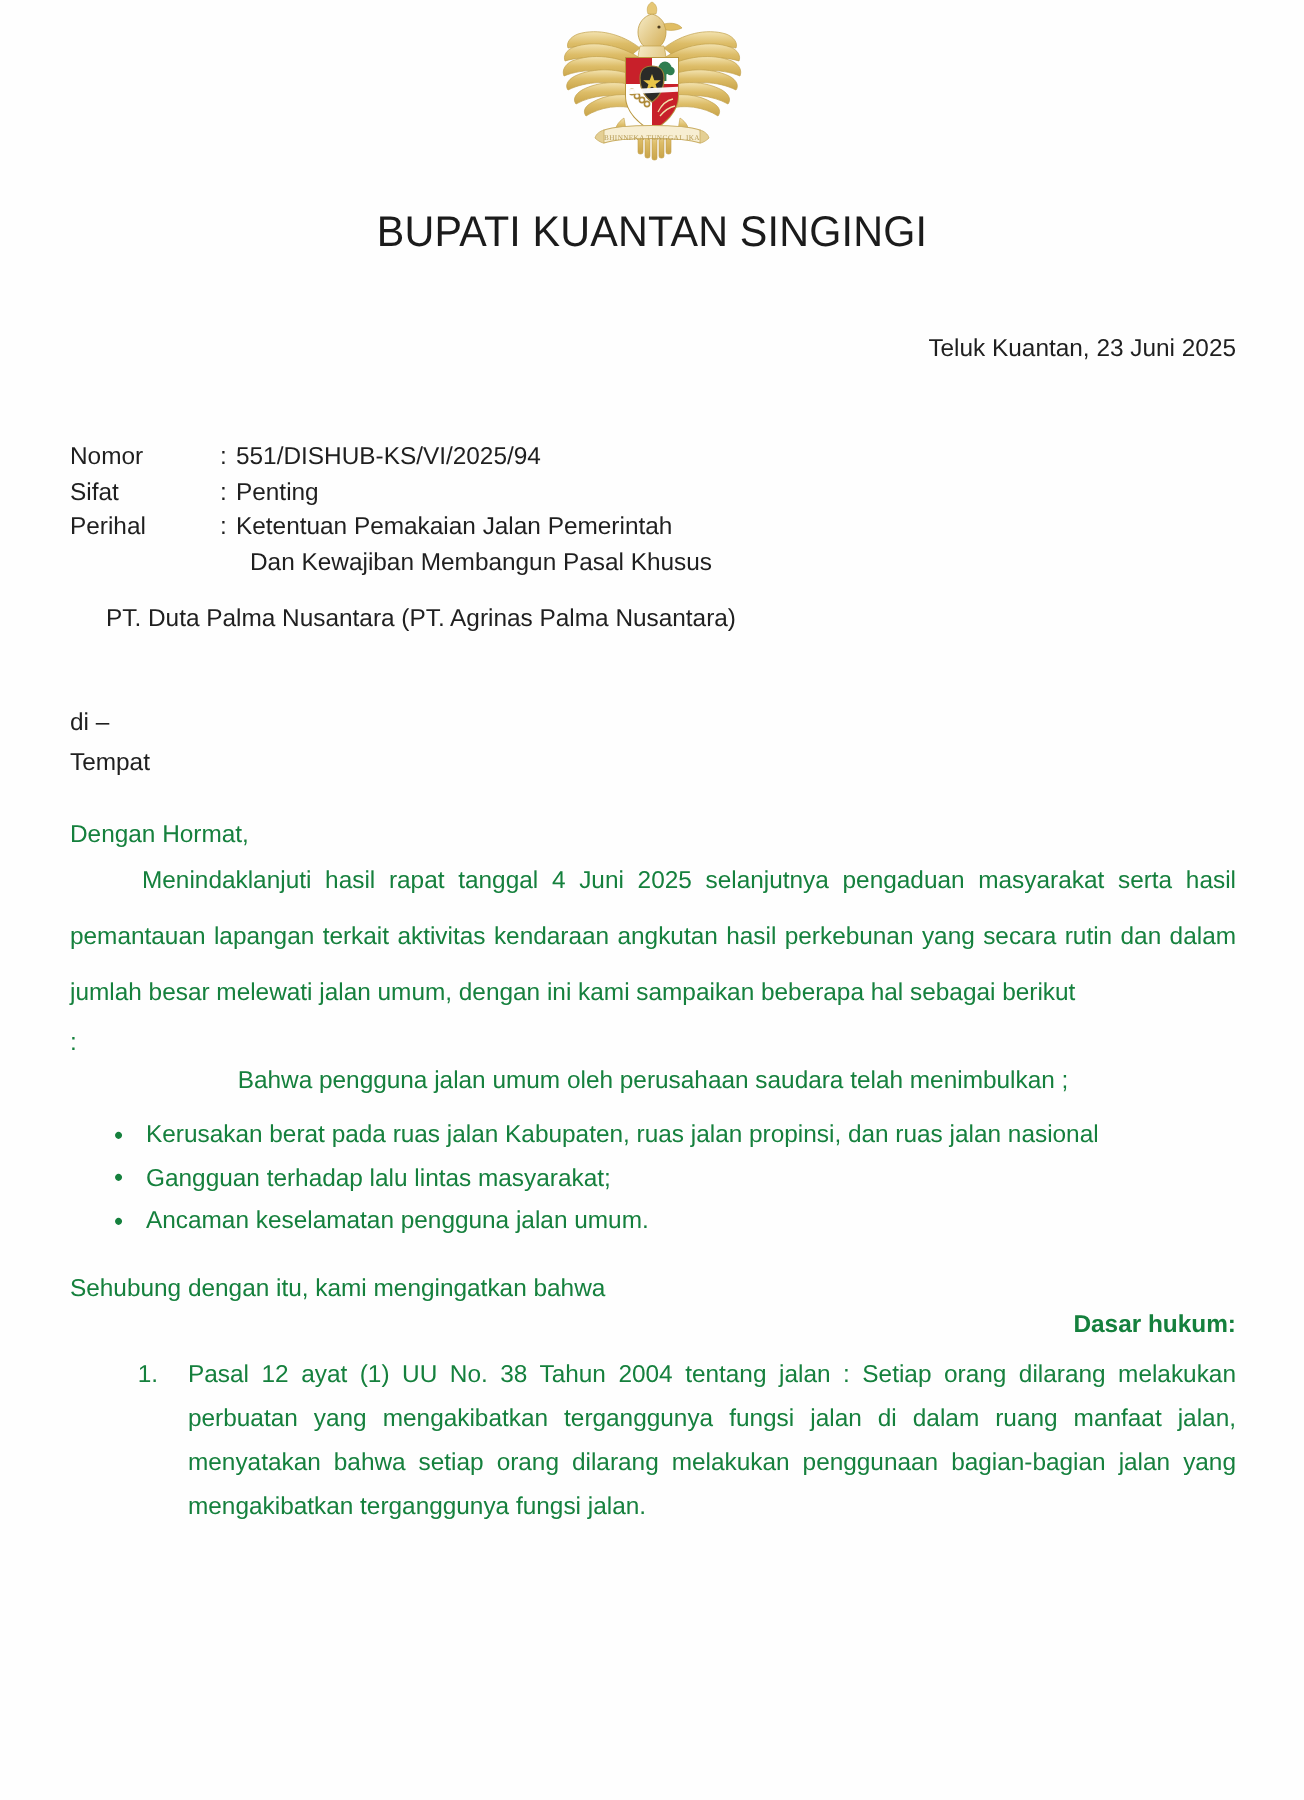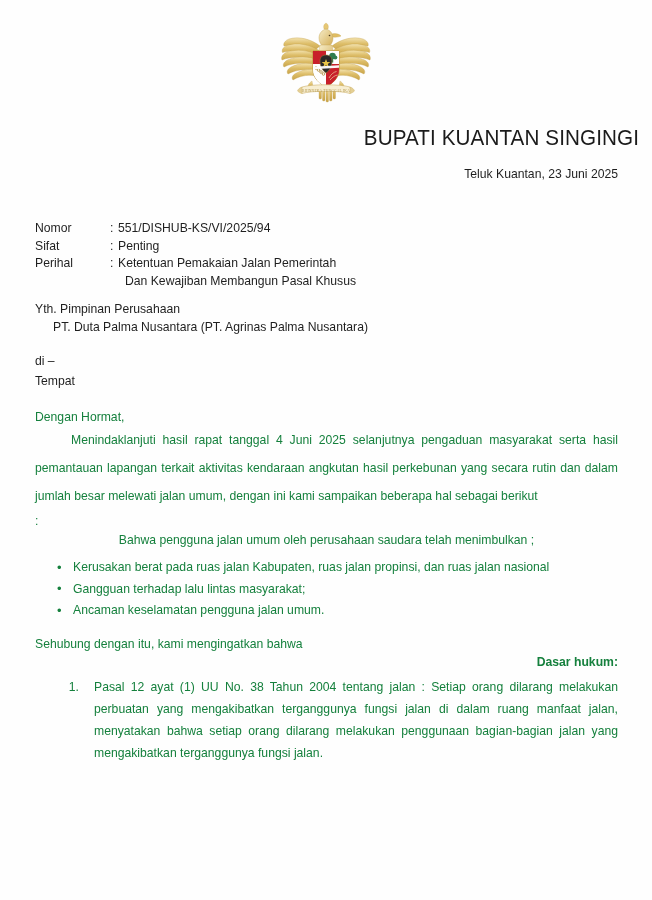--- a/index.html
+++ b/index.html
@@ -19,22 +19,21 @@
 
   .page {
     width: 652px;
     height: 900px;
     position: relative;
     box-sizing: border-box;
   }
 
   
   .letterhead {
-    text-align: right;
-    padding-top: 22px;
+    text-align: center;
   }
   .emblem {
     width: 100px;
     height: 98px;
     margin: 0 auto;
     display: block;
   }
   .office-title {
     font-size: 21.5px;
     letter-spacing: 0.1px;
@@ -307,21 +306,20 @@
     </div>
     <div class="refrow">
       <span class="reflabel">Perihal</span>
       <span class="refsep">:</span>
       <span class="refvalue">Ketentuan Pemakaian Jalan Pemerintah</span>
     </div>
     <div class="refcont">Dan Kewajiban Membangun Pasal Khusus</div>
   </div>
 
   <div class="addressee">
-    <div>Yth. Pimpinan Perusahaan</div>
     <div class="indent">PT. Duta Palma Nusantara (PT. Agrinas Palma Nusantara)</div>
   </div>
 
   <div class="placeblock">
     <div>di –</div>
     <div>Tempat</div>
   </div>
 
   <div class="body-area">
 

